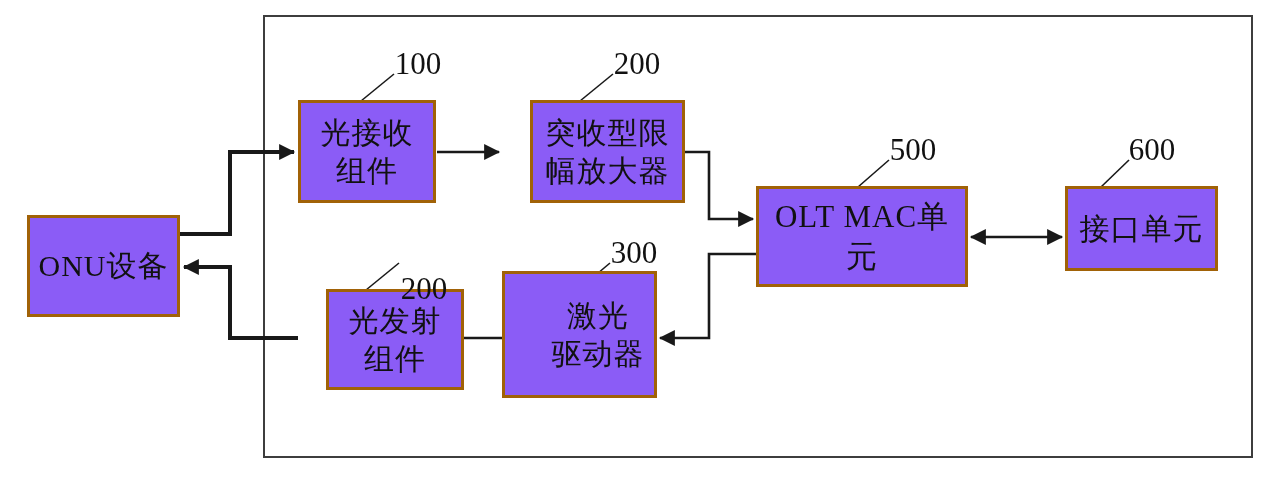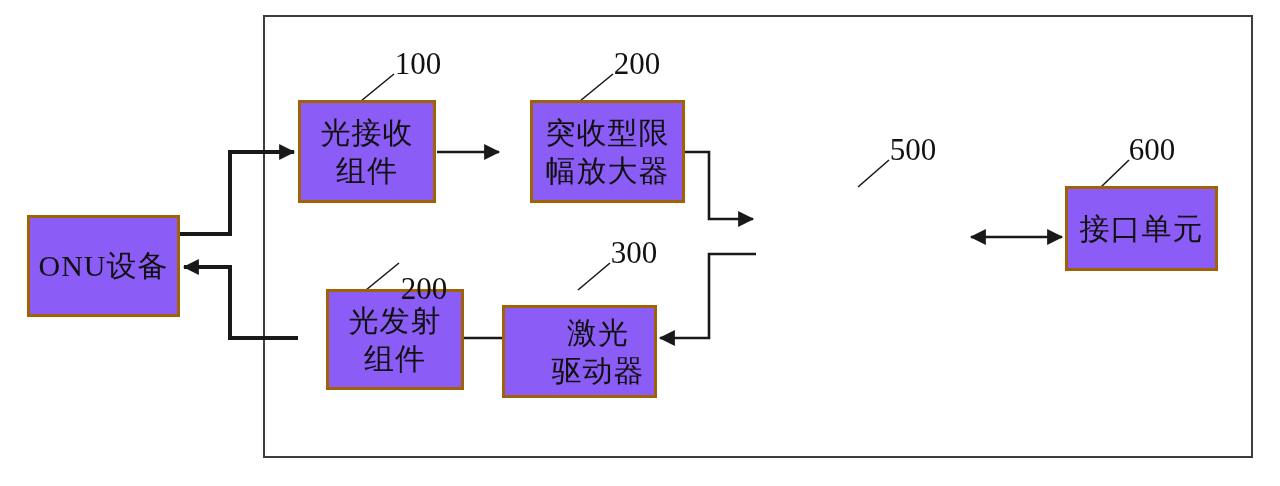--- a/index.html
+++ b/index.html
@@ -27,21 +27,21 @@
     text-align:center;
     font-size:30px;
     line-height:1.26;
     white-space:pre-line;
     letter-spacing:1px;
   }
   .node-onu      {left:27px;  top:203px; width:153px; height:102px;margin-top:12px;}
   .node-rx       {left:298px; top:100px; width:138px; height:103px;}
   .node-amp      {left:502px; top:100px; width:155px; height:103px;margin-left:28px;}
   .node-tx       {left:298px; top:289px; width:138px; height:101px;margin-left:28px;}
-  .node-driver   {left:502px; top:305px; width:155px; height:93px;padding-left:37px;}
+  .node-driver   {left:502px; top:271px; width:155px; height:127px;padding-left:37px;}
   .node-mac      {left:756px; top:186px; width:212px; height:101px; font-size:31px;}
   .node-iface    {left:1065px;top:186px; width:153px; height:85px;}
   .ref{
     position:absolute;
     font-size:31px;
     line-height:1;
     transform:translateX(-50%);
   }
   .ref-100{left:418px; top:48px;}
   .ref-300{left:637px; top:48px;}
@@ -111,20 +111,23 @@
 幅放大器</span>
   </div>
   <div class="node node-tx">
     <span>光发射
 组件</span>
   </div>
   <div class="node node-driver">
     <span>激光
 驱动器</span>
   </div>
+  <div class="node node-mac">
+    <span>OLT MAC单元</span>
+  </div>
   <div class="node node-iface">
     <span>接口单元</span>
   </div>
 
   <div class="ref ref-100">100</div>
   <div class="ref ref-300">200</div>
   <div class="ref ref-200">200</div>
   <div class="ref ref-400">300</div>
   <div class="ref ref-500">500</div>
   <div class="ref ref-600">600</div>

